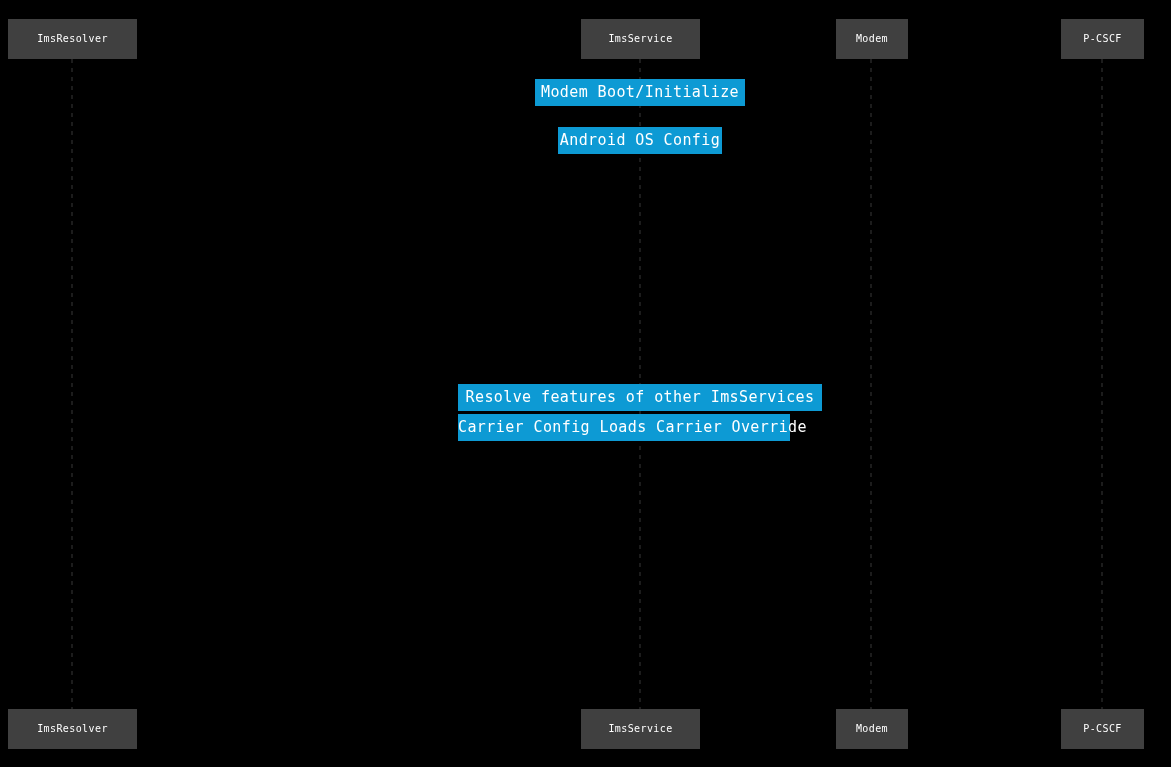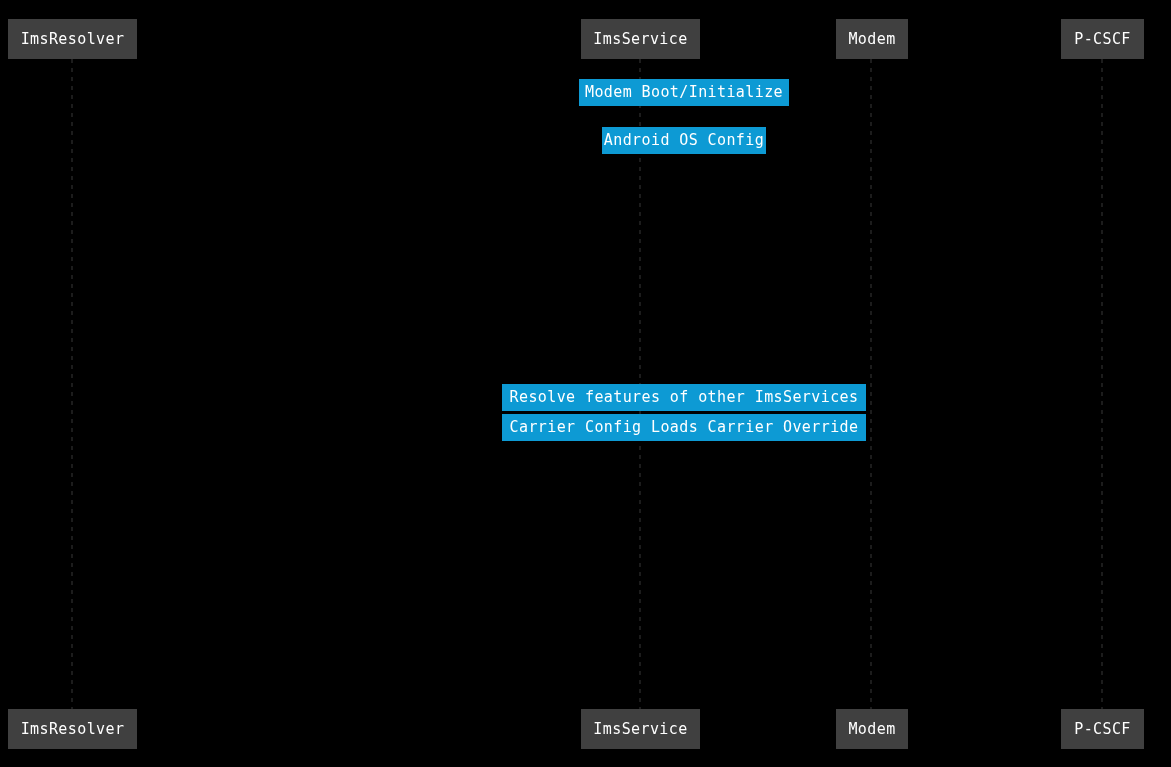--- a/index.html
+++ b/index.html
@@ -31,59 +31,58 @@
     background-size: 2px 9px;
     background-repeat: repeat-y;
   }
   
   .participant {
     position: absolute;
     box-sizing: border-box;
     height: 40px;
     background: #404040;
     color: #ffffff;
-    font-size: 15px;
+    font-size: 10px;
     line-height: 40px;
     text-align: center;
     white-space: nowrap;
     letter-spacing: 0.4px;
   }
   
   .note {
     position: absolute;
     box-sizing: border-box;
     height: 27px;
     background: #0d9ad4;
     color: #ffffff;
     font-size: 15px;
     line-height: 27px;
     text-align: center;
     white-space: nowrap;
     letter-spacing: 0.4px;
-    margin-left: 44px;
   }
 </style>
 </head>
 <body>
 
 <div id="diagram">
 
   <div class="lifeline" style="left:71px;"></div>
   <div class="lifeline" style="left:639px;"></div>
   <div class="lifeline" style="left:870px;"></div>
   <div class="lifeline" style="left:1101px;"></div>
 
   <div class="participant" style="left:8px;   top:19px; width:129px;">ImsResolver</div>
   <div class="participant" style="left:581px; top:19px; width:119px;">ImsService</div>
   <div class="participant" style="left:836px; top:19px; width:72px;">Modem</div>
   <div class="participant" style="left:1061px; top:19px; width:83px;">P-CSCF</div>
 
   <div class="note" style="left:535px; top:79px;  width:210px;">Modem Boot/Initialize</div>
   <div class="note" style="left:558px; top:127px; width:164px;">Android OS Config</div>
   <div class="note" style="left:458px; top:384px; width:364px;">Resolve features of other ImsServices</div>
-  <div class="note" style="left:458px; top:414px; width:364px;">Carrier Config Loads Carrier Override</div>
+  <div class="note" style="left:458px; top:414px; width:332px;">Carrier Config Loads Carrier Override</div>
 
   <div class="participant" style="left:8px;   top:709px; width:129px;">ImsResolver</div>
   <div class="participant" style="left:581px; top:709px; width:119px;">ImsService</div>
   <div class="participant" style="left:836px; top:709px; width:72px;">Modem</div>
   <div class="participant" style="left:1061px; top:709px; width:83px;">P-CSCF</div>
 
 </div>
 
 </body></html>

